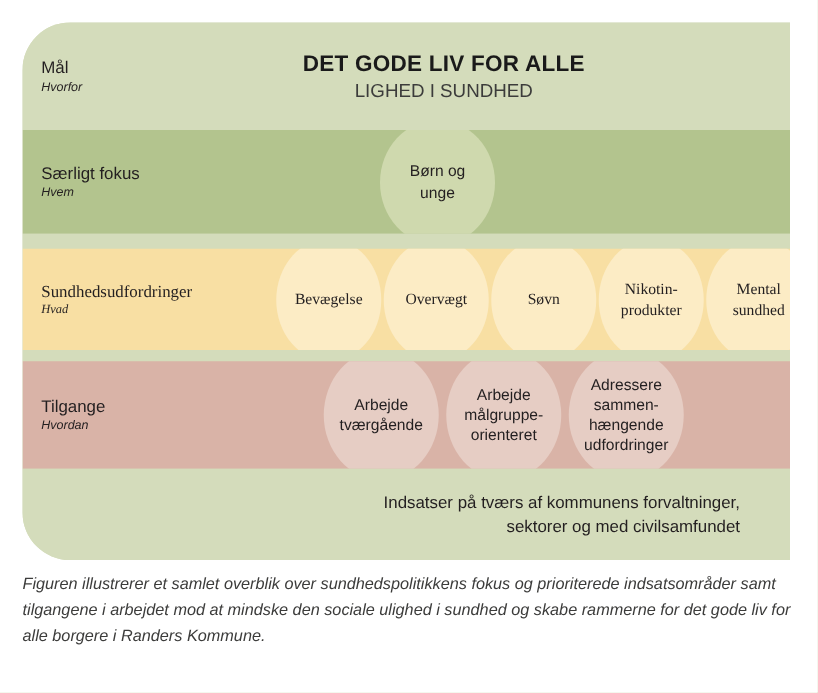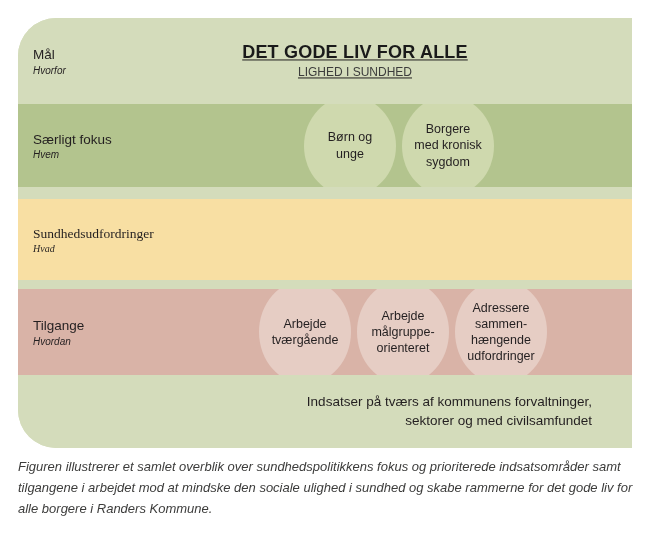--- a/index.html
+++ b/index.html
@@ -69,33 +69,32 @@
 
   
   .goal-heading {
     position: absolute;
     left: 0;
     right: 0;
     top: 50%;
     transform: translateY(-50%);
     text-align: center;
     padding-left: 60px;
-    text-decoration: underline;
   }
   .goal-heading .title {
     display: block;
     font-size: 18px;
     font-weight: bold;
     letter-spacing: 0.2px;
     color: #1a1a1a;
     line-height: 1.25;
   }
   .goal-heading .subtitle {
     display: block;
-    font-size: 12px;
+    font-size: 15px;
     color: #3c3c3b;
     line-height: 1.3;
     margin-top: 1px;
   }
 
   
   .bubbles {
     position: absolute;
     top: 0;
     height: 100%;
@@ -166,32 +165,38 @@
   </div>
 
   <div class="band band-focus">
     <div class="row-label">
       <span class="main">Særligt fokus</span>
       <span class="sub">Hvem</span>
     </div>
     <div class="bubbles bubbles-focus">
       <div class="bubble bubble-focus">Børn og
 unge</div>
-      <div class="bubble bubble-focus">Borgere
-med kronisk
-sygdom</div>
     </div>
   </div>
 
   <div class="band gap-1"></div>
 
   <div class="band band-challenge">
     <div class="row-label">
       <span class="main">Sundhedsudfordringer</span>
       <span class="sub">Hvad</span>
+    </div>
+    <div class="bubbles bubbles-challenge">
+      <div class="bubble bubble-challenge">Bevægelse</div>
+      <div class="bubble bubble-challenge">Overvægt</div>
+      <div class="bubble bubble-challenge">Søvn</div>
+      <div class="bubble bubble-challenge">Nikotin-
+produkter</div>
+      <div class="bubble bubble-challenge">Mental
+sundhed</div>
     </div>
   </div>
 
   <div class="band gap-2"></div>
 
   <div class="band band-approach">
     <div class="row-label">
       <span class="main">Tilgange</span>
       <span class="sub">Hvordan</span>
     </div>

